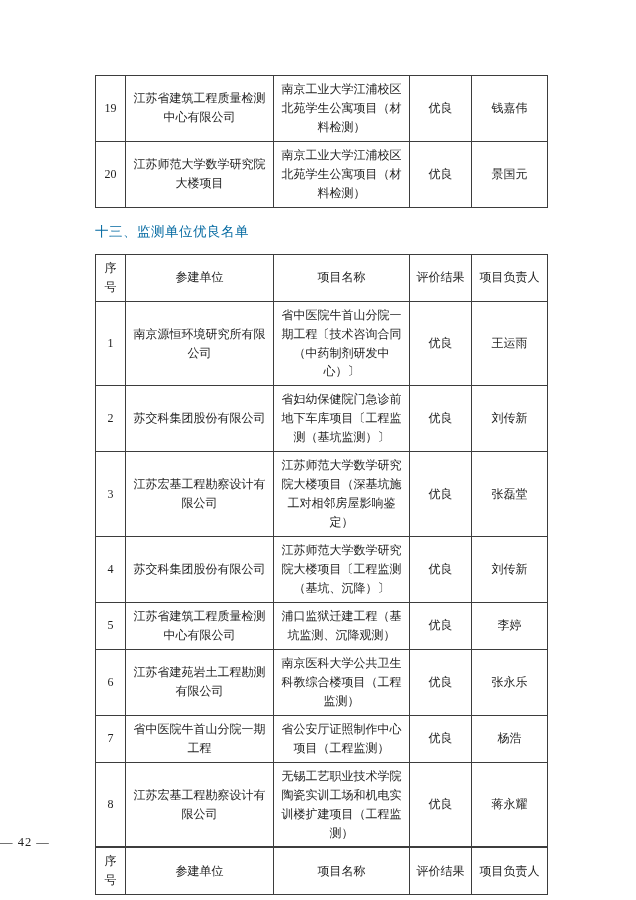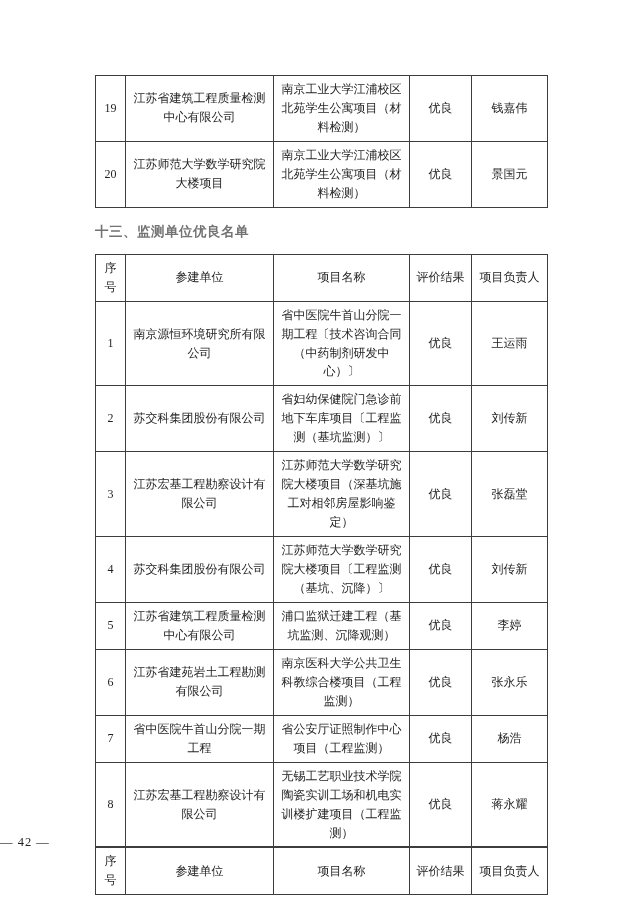--- a/index.html
+++ b/index.html
@@ -36,22 +36,22 @@
     word-break: break-all;
   }
   col.c-no     { width: 30px; }
   col.c-unit   { width: 148px; }
   col.c-proj   { width: 136px; }
   col.c-result { width: 62px; }
   col.c-leader { width: 76px; }
   h2.section-heading {
     font-family: "Liberation Sans", "DejaVu Sans", sans-serif;
     font-size: 13.5px;
-    font-weight: 700;
-    color: #737373;
+    font-weight: 400;
+    color: #0369a1;
     margin: 15px 0 13px 0;
     letter-spacing: 0.5px;
   }
   .page-footer {
     position: absolute;
     left: 0;
     bottom: 50px;
     width: 100%;
     font-size: 12.5px;
     color: #1f1f1f;

